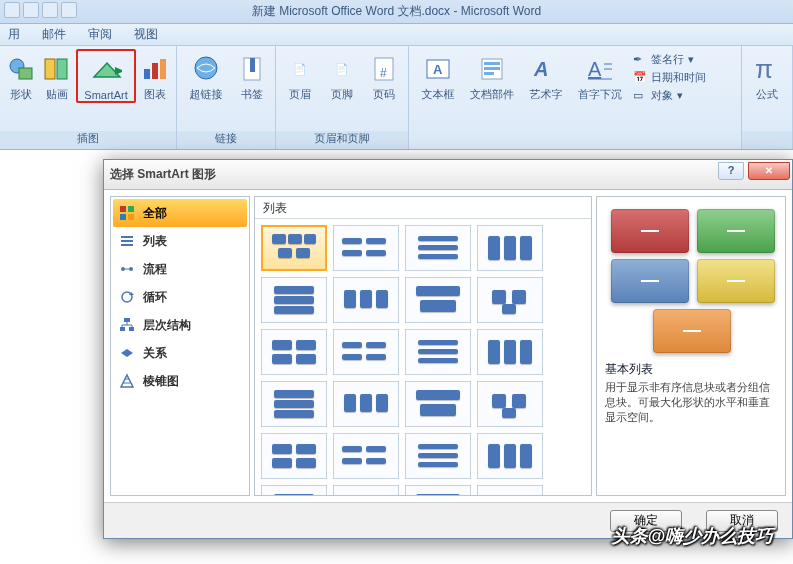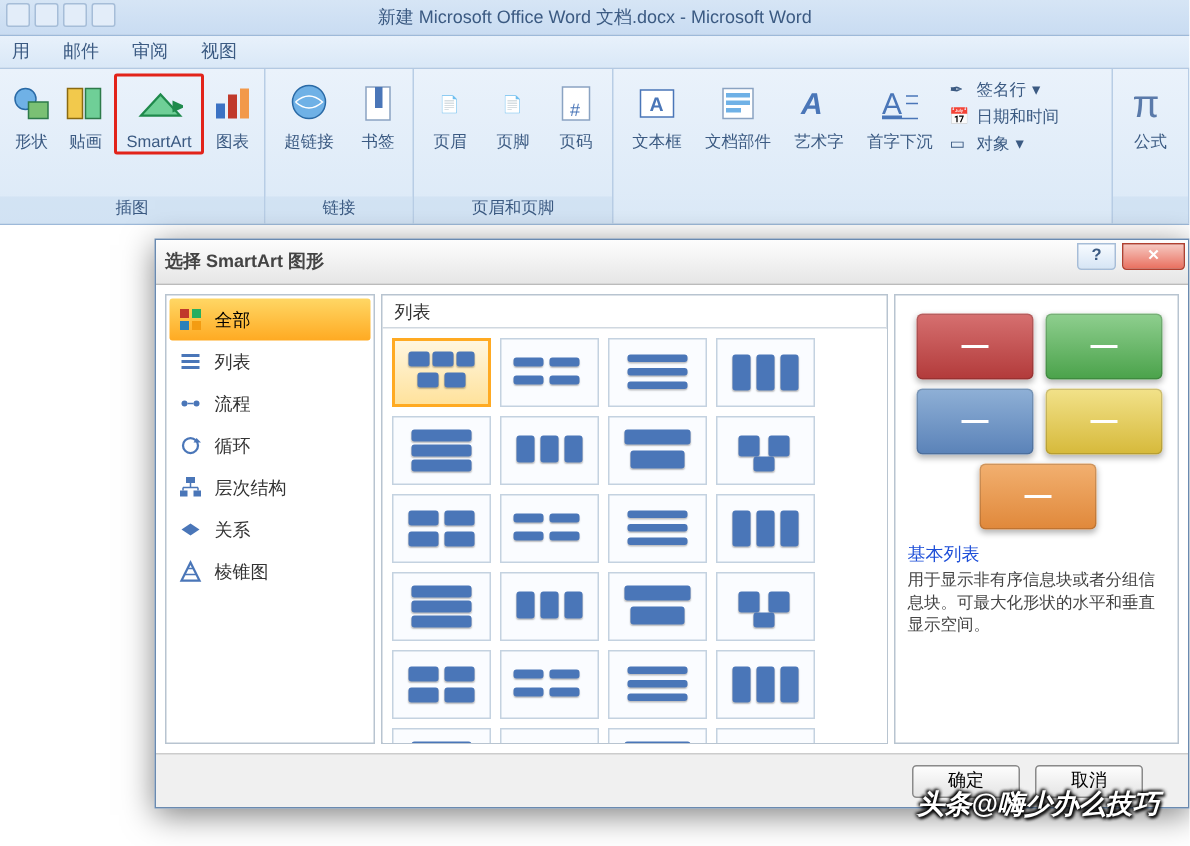--- a/index.html
+++ b/index.html
@@ -26,35 +26,35 @@
 .small-stack div { display:flex; align-items:center; gap:4px; height:17px; }
 .small-icon { width:14px; height:14px; display:inline-block; }
 
 
 .dialog { position:absolute; left:103px; top:159px; width:690px; height:380px; background:#fff; border:1px solid #6a8ab0; box-shadow:0 4px 20px rgba(0,0,0,.5); display:flex; flex-direction:column; }
 .dlg-title { height:30px; background:linear-gradient(#fdfdfd,#e6e6e6); display:flex; align-items:center; padding:0 6px; font-size:12px; color:#444; border-bottom:1px solid #bbb; position:relative;font-weight:bold; }
 .dlg-close { position:absolute; right:2px; top:2px; width:42px; height:18px; background:linear-gradient(#f6c8c0,#e97060); border:1px solid #b04030; border-radius:0 0 3px 3px; color:#fff; text-align:center; font-size:10px; line-height:15px; }
 .dlg-help { position:absolute; right:48px; top:2px; width:26px; height:18px; background:linear-gradient(#f7fbff,#d6e5f5); border:1px solid #a6bdd8; border-radius:0 0 3px 3px; text-align:center; font-size:11px; line-height:15px; color:#3b5a82;}
 .dlg-body { flex:1; display:flex; padding:6px; gap:4px; overflow:hidden; }
 .cat-list { width:140px; border:1px solid #b8c4d0; background:#fff; padding:2px; }
-.cat-item { height:28px; display:flex; align-items:center; gap:8px; padding:0 6px; font-size:12px; color:#333; border-radius:2px; }
+.cat-item { height:28px; display:flex; align-items:center; gap:8px; padding:0 6px; font-size:12px; color:#333; border-radius:2px;font-weight:bold; }
 .cat-item.sel { background:linear-gradient(#ffd765,#ffaa22); color:#000; }
 .cat-icon { width:16px; height:16px; display:flex; align-items:center; justify-content:center; }
 .gallery-pane { flex:1; border:1px solid #b8c4d0; display:flex; flex-direction:column; }
 .gallery-head { height:22px; font-size:12px; color:#333; padding:3px 8px; border-bottom:1px solid #d0d8e0; }
 .gallery-grid { flex:1; overflow-y:scroll; padding:6px; display:flex; flex-wrap:wrap; gap:6px; align-content:flex-start; background:#fff; }
 .thumb { width:66px; height:46px; border:1px solid #c4d2e0; background:#fafcff; display:flex; align-items:center; justify-content:center; }
 .thumb.sel { border:2px solid #ffaa22; background:linear-gradient(#fff6df,#ffe29c); }
 .preview { width:190px; border:1px solid #b8c4d0; padding:8px; background:#fff; display:flex; flex-direction:column; }
 .preview-canvas { flex:0 0 150px; position:relative; }
 .pv-block { position:absolute; border-radius:4px; box-shadow:inset 0 0 0 1px rgba(0,0,0,.15), 0 2px 4px rgba(0,0,0,.3); }
 .pv-dash { position:absolute; left:50%; top:50%; width:18px; height:2px; background:#fff; transform:translate(-50%,-50%); }
-.preview-title { font-size:12px; color:#1d4ed8; margin-top:6px; }
+.preview-title { font-size:12px; color:#0f172a; margin-top:6px; }
 .preview-desc { font-size:11px; color:#444; line-height:1.35; margin-top:2px; }
-.dlg-buttons { height:36px; display:flex; justify-content:flex-end; align-items:center; gap:10px; padding-right:30px; background:#f0f0f0; border-top:1px solid #ccc; }
+.dlg-buttons { height:36px; display:flex; justify-content:flex-end; align-items:center; gap:24px; padding-right:14px; background:#f0f0f0; border-top:1px solid #ccc; }
 .dlg-btn { width:72px; height:22px; font-size:12px; background:linear-gradient(#fdfdfd,#e4e4e4); border:1px solid #8a8a8a; border-radius:3px; }
 
 
 .watermark { position:absolute; right:20px; bottom:16px; font-size:18px; font-weight:bold; color:#fff; text-shadow:0 0 3px #000,0 0 3px #000,-1px -1px 2px #000,1px 1px 2px #000; font-style:italic; pointer-events:none; }
 
 
 .gallery-grid::-webkit-scrollbar { width:16px; }
 .gallery-grid::-webkit-scrollbar-track { background:#e8eef6; }
 .gallery-grid::-webkit-scrollbar-thumb { background:linear-gradient(#d6e5f5,#b8cde5); border:1px solid #9db9d9; }
 

